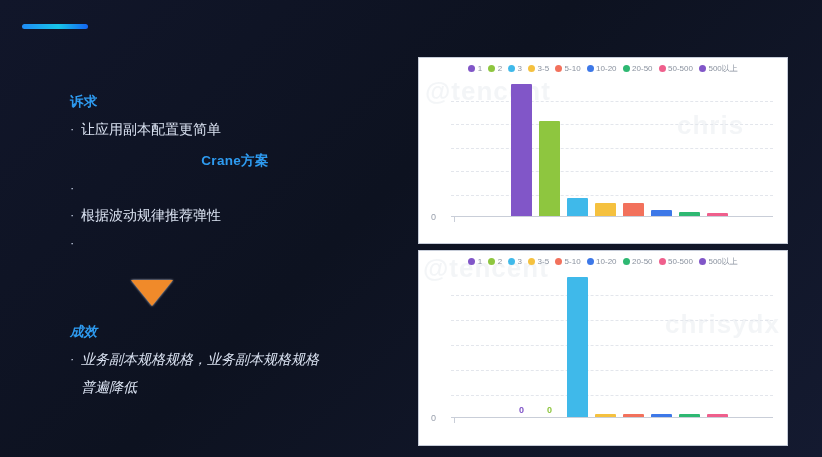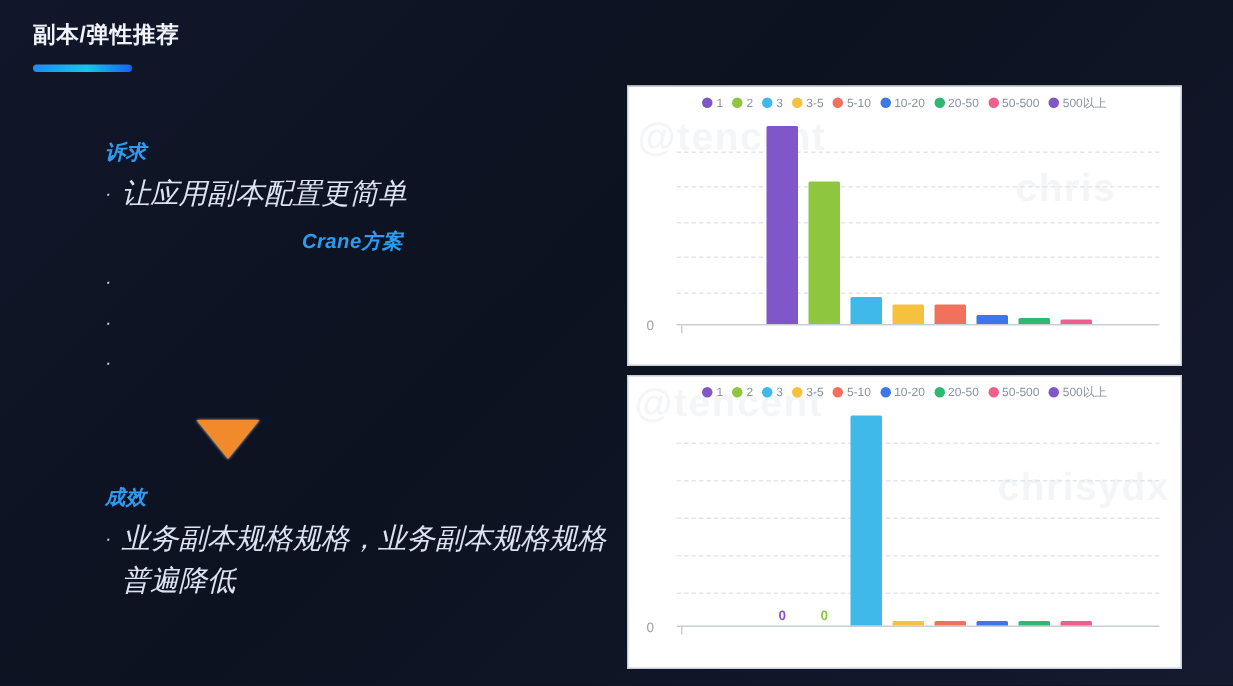--- a/index.html
+++ b/index.html
@@ -41,21 +41,20 @@
     border-radius: 3px;
     background: linear-gradient(90deg, #1f8bf5 0%, #17c6e8 55%, #1464f0 100%);
   }
 
   
   #left-col {
     position: absolute;
     left: 70px;
     top: 93px;
     width: 330px;
-    font-style: italic;
   }
   .section-heading {
     color: #2e9bf0;
     font-size: 13.5px;
     font-weight: bold;
     margin: 0 0 9px 0;
     letter-spacing: 0.3px;
   }
   .bullet-row {
     display: flex;
@@ -64,21 +63,21 @@
   }
   .bullet-dot {
     color: #c9d3e6;
     font-size: 13px;
     line-height: 18px;
     width: 11px;
     flex: 0 0 11px;
   }
   .bullet-text {
     color: #dbe3f2;
-    font-size: 19px;
+    font-size: 14px;
     line-height: 19px;
   }
   .heading-gap { margin-top: 13px; text-align: center; }
 
   #arrow-wrap {
     position: absolute;
     left: 131px;
     top: 280px;
   }
   #down-triangle {
@@ -221,40 +220,40 @@
     font-size: 9px;
     font-weight: bold;
   }
 </style>
 </head>
 <body>
 
 <div id="slide">
 
   <div id="title-block">
-    <div id="slide-title">副本/弹性推荐</div>
     <div id="title-accent"></div>
   </div>
 
   <div id="left-col">
 
     <div class="section-heading">诉求</div>
 
     <div class="bullet-row">
       <span class="bullet-dot">·</span>
       <span class="bullet-text">让应用副本配置更简单</span>
     </div>
 
     <div class="section-heading heading-gap">Crane方案</div>
 
     <div class="bullet-row">
       <span class="bullet-dot">·</span>
     </div>
     <div class="bullet-row">
       <span class="bullet-dot">·</span>
+      <span class="bullet-text">根据波动规律推荐弹性</span>
     </div>
     <div class="bullet-row">
       <span class="bullet-dot">·</span>
     </div>
   </div>
 
   <div id="arrow-wrap">
     <div id="down-triangle"></div>
   </div>
 

